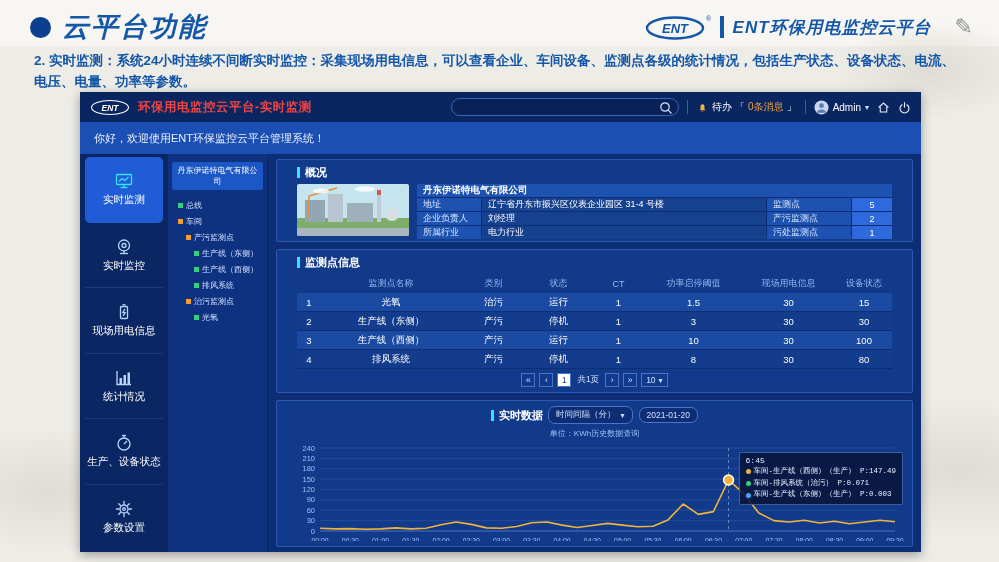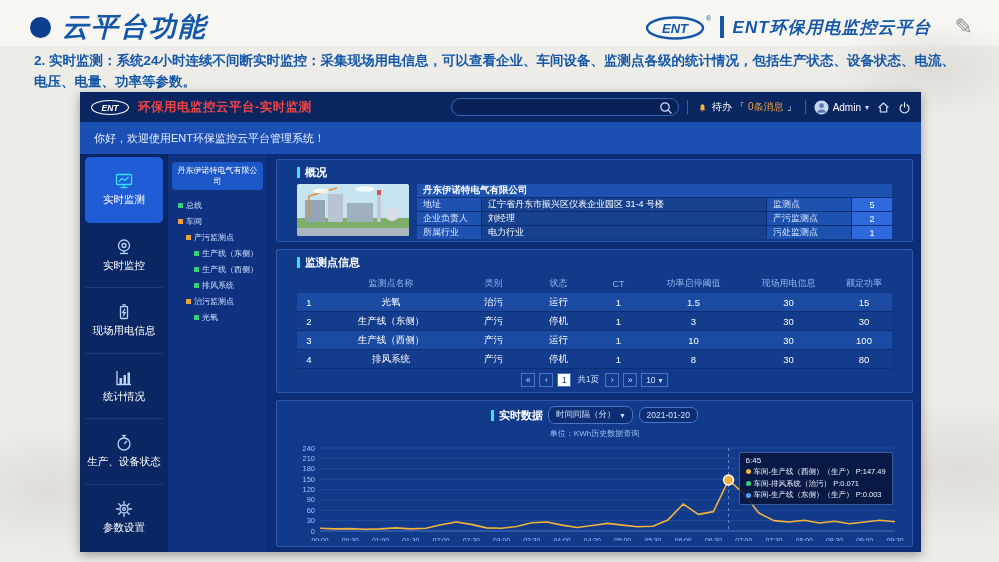--- a/index.html
+++ b/index.html
@@ -96,21 +96,21 @@
   .pg-size { border:1px solid #4a74c8; height:14px; display:flex; align-items:center; gap:3px; padding:0 4px; cursor:pointer; }
 
   
   .panel.realtime { flex:1; min-height:0; display:flex; flex-direction:column;align-items:center; }
   .controls { margin-left:auto; display:flex; align-items:center; gap:6px; }
   .ctrl-pill, .date-box { background:#0d2e74; border:1px solid #4a74c8; border-radius:7px; color:#cfe0ff; font-size:8.5px; padding:2px 7px; display:flex; align-items:center; gap:5px; cursor:pointer; }
   .sub-row { display:flex; justify-content:space-between; align-items:center; font-size:8px; color:#9cc0f7; margin-bottom:1px; }
   .history { cursor:pointer; }
   .chart-wrap { flex:1; min-height:0; position:relative; overflow:hidden; }
   .chart-tooltip { position:absolute; background:rgba(8,20,60,.88); border:1px solid rgba(130,170,255,.45); border-radius:2px;
-                   padding:3px 6px; font-size:7.5px; color:#eaf2ff; white-space:nowrap; pointer-events:none; z-index:5; }
+                   padding:3px 6px; font-size:7.5px; color:#eaf2ff; white-space:nowrap; pointer-events:none; z-index:5;font-family:Liberation Mono, monospace; }
   .tip-time { font-size:8px; margin-bottom:1px; }
   .tip-line { display:flex; align-items:center; gap:3px; line-height:1.55; }
   .tip-dot { width:5px; height:5px; border-radius:50%; flex:0 0 5px; }
 </style>
 </head>
 <body>
 
 <div class="slide-header">
   <div class="title-wrap">
     <span class="title-bullet"></span>
@@ -347,21 +347,21 @@
         <table class="tbl">
           <thead>
             <tr>
               <th style="width:24px"></th>
               <th style="width:140px">监测点名称</th>
               <th style="width:65px">类别</th>
               <th style="width:65px">状态</th>
               <th style="width:55px">CT</th>
               <th style="width:95px">功率启停阈值</th>
               <th style="width:95px">现场用电信息</th>
-              <th>额定功率</th>
+              <th>设备状态</th>
             </tr>
           </thead>
           <tbody>
             <tr>
               <td>1</td>
                 <td>光氧</td>
                 <td>治污</td>
                 <td>运行</td>
                 <td>1</td>
                 <td>1.5</td>

